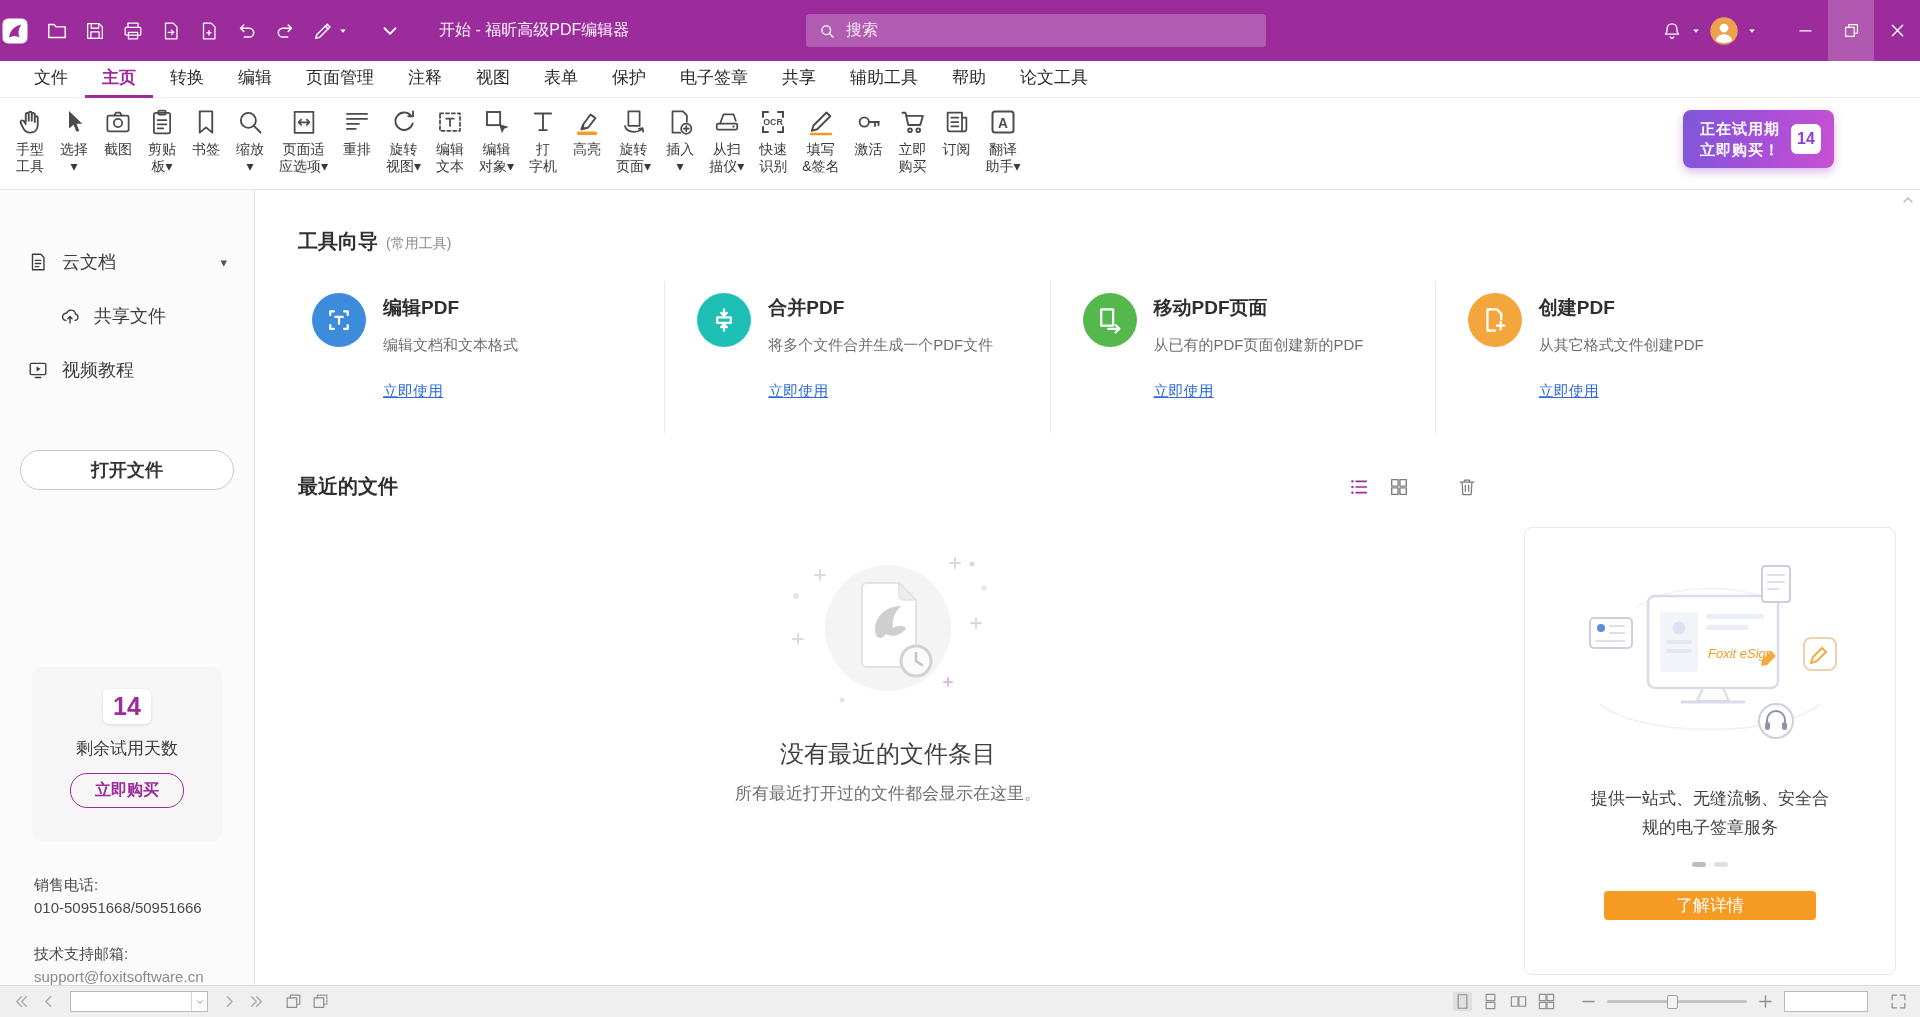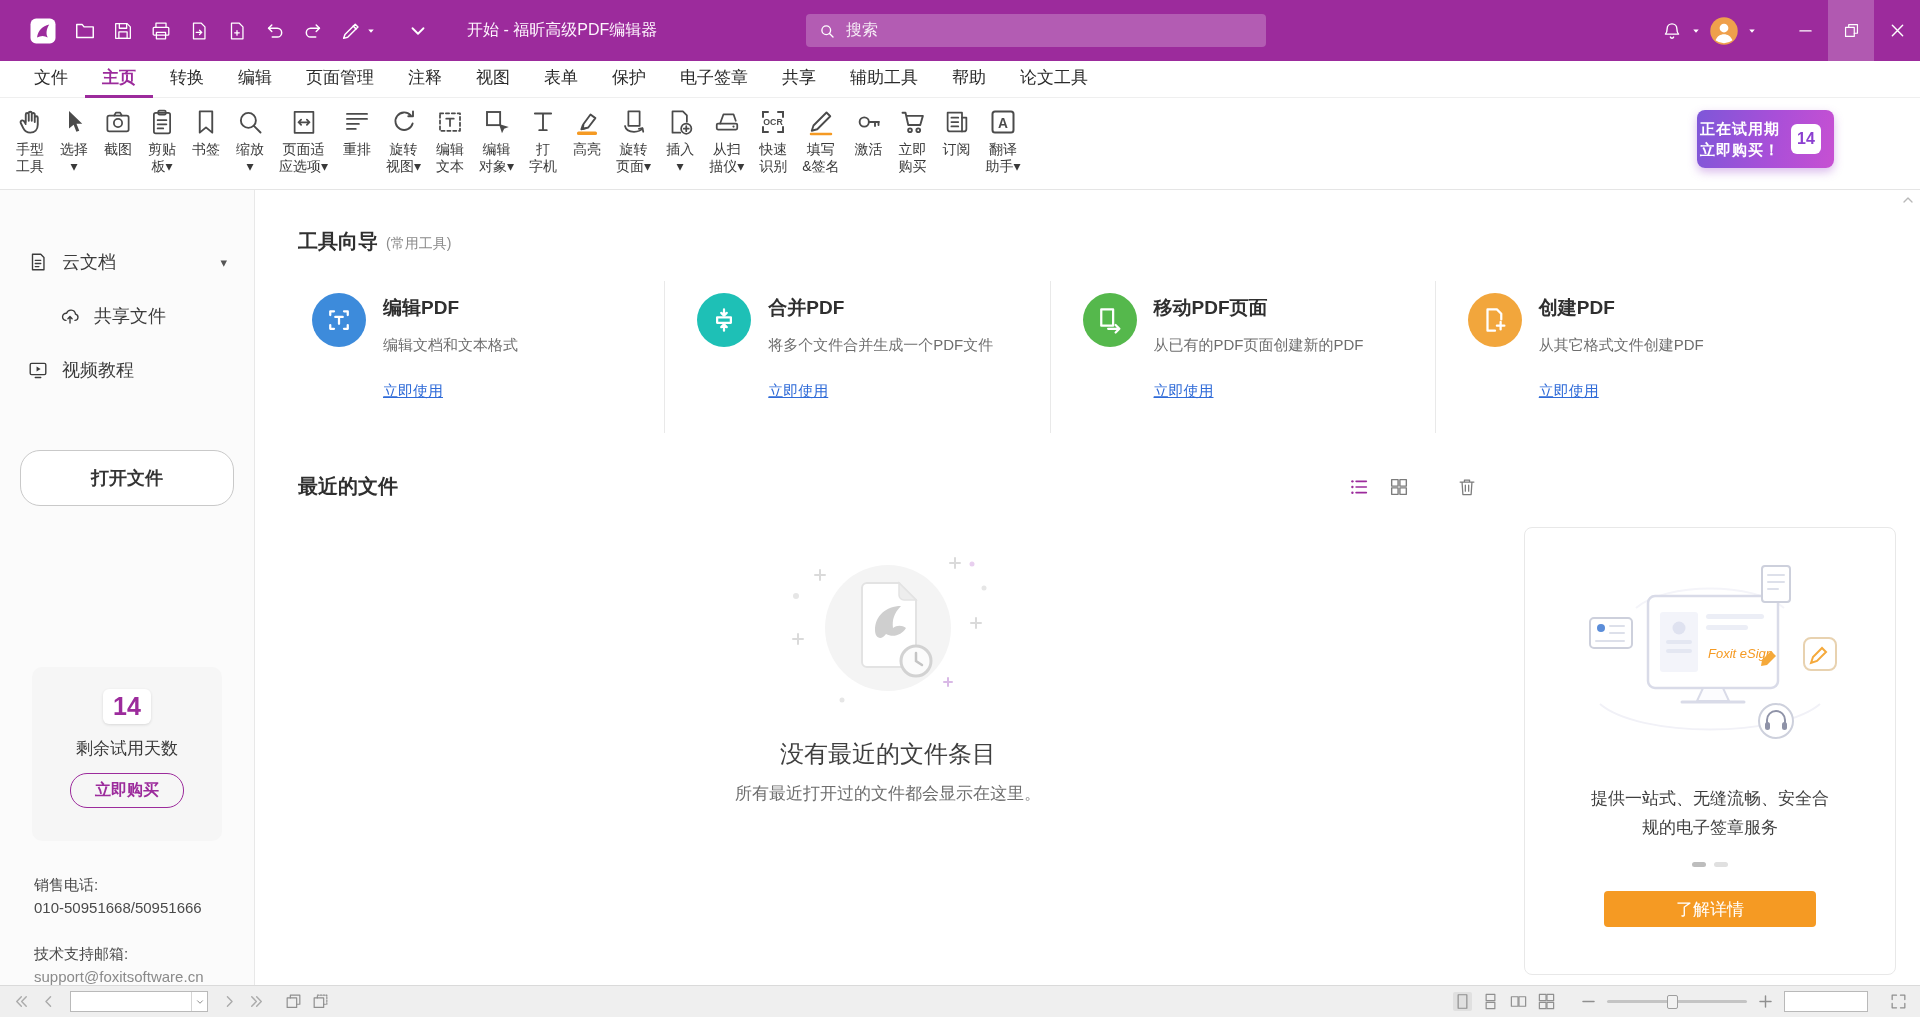--- a/index.html
+++ b/index.html
@@ -2,21 +2,21 @@
 <html style="--brand: #9C2B9C; --accent: #F59A23; --link: #2F6BD8;"><head>
 <meta charset="utf-8">
 <style>
 :root{--brand:#9C2B9C;--accent:#F59A23;--link:#2F6BD8;}
 *{margin:0;padding:0;box-sizing:border-box;font-family:"Liberation Sans","DejaVu Sans",sans-serif;}
 html,body{width:1920px;height:1017px;overflow:hidden;background:#fff;}
 .app{width:1920px;height:1017px;display:flex;flex-direction:column;}
 svg{display:block;width:100%;height:100%;}
 
 
-.titlebar{height:61px;flex:0 0 61px;background:var(--brand);display:flex;align-items:center;color:#fff;padding-left:28px;position:relative;}
+.titlebar{height:61px;flex:0 0 61px;background:var(--brand);display:flex;align-items:center;color:#fff;padding-left:0;position:relative;}
 .tb-ic{width:22px;height:22px;display:inline-flex;color:#fff;flex:0 0 auto;}
 .tb-ic.logo{width:30px;height:30px;}
 .tb-ic.sm{width:18px;height:18px;}
 .tb-ic.xs{width:12px;height:12px;}
 .tb-ic.avatar{width:30px;height:30px;}
 .qb{margin-right:16px;}
 .tb-group{display:inline-flex;align-items:center;gap:3px;}
 .gapl{margin-left:14px;}
 .tb-title{font-size:16px;color:#fdf3fd;margin-left:38px;white-space:nowrap;}
 .tb-search{position:absolute;left:806px;top:14px;width:460px;height:33px;background:rgba(255,255,255,.23);border-radius:4px;display:flex;align-items:center;gap:10px;padding:0 12px;font-size:16px;color:rgba(255,255,255,.88);cursor:text;}
@@ -30,33 +30,33 @@
 .menubar{height:37px;flex:0 0 37px;background:#fff;display:flex;padding-left:17px;border-bottom:1px solid #efefef;}
 .menu-item{font-size:17px;color:#2b2b2b;padding:0 17px;line-height:34px;height:37px;cursor:pointer;white-space:nowrap;}
 .menu-item.active{color:var(--brand);font-weight:bold;border-bottom:3px solid var(--brand);}
 
 
 .ribbon{height:92px;flex:0 0 92px;background:#fff;border-bottom:1px solid #E5E5E5;position:relative;padding:8px 6px 0 8px;}
 .rb-buttons{display:flex;align-items:flex-start;}
 .rb-btn{display:flex;flex-direction:column;align-items:center;padding:1px 7px;cursor:pointer;}
 .rb-icon{width:30px;height:30px;color:#4b4b4b;margin-bottom:4px;}
 .rb-label{display:flex;flex-direction:column;align-items:center;font-size:14px;line-height:17px;color:#3a3a3a;text-align:left;white-space:nowrap;}
-.trial-badge{position:absolute;right:86px;top:12px;height:58px;display:flex;align-items:center;gap:11px;padding:0 13px 0 3px;border-radius:8px;cursor:pointer;background:linear-gradient(100deg,#7E57D8 0%,#A94FD8 55%,#C750D2 100%);box-shadow:0 4px 10px rgba(150,60,200,.35);color:#fff;}
+.trial-badge{position:absolute;right:86px;top:12px;height:58px;display:flex;align-items:center;gap:11px;padding:0 13px 0 17px;border-radius:8px;cursor:pointer;background:linear-gradient(100deg,#7E57D8 0%,#A94FD8 55%,#C750D2 100%);box-shadow:0 4px 10px rgba(150,60,200,.35);color:#fff;}
 .trial-lines{display:flex;flex-direction:column;font-size:15px;font-weight:bold;line-height:21px;letter-spacing:1px;}
 .trial-days{width:30px;height:30px;background:#fff;border-radius:6px;color:#8B3FD0;font-weight:bold;font-size:16px;display:flex;align-items:center;justify-content:center;}
 
 
 .content{flex:1;display:flex;min-height:0;}
 .sidebar{width:255px;flex:0 0 255px;background:#FBFBFB;border-right:1px solid #E8E8E8;position:relative;padding-top:48px;}
 .sb-item{height:48px;margin:0 14px 6px;display:flex;align-items:center;gap:13px;padding:0 13px;border-radius:6px;font-size:18px;color:#3c3c3c;cursor:pointer;}
 .sb-item.active{background:#ECECEC;color:var(--brand);font-weight:bold;}
 .sb-item.indent{margin-left:46px;}
 .sb-icon{width:22px;height:22px;flex:0 0 22px;}
 .sb-caret{margin-left:auto;font-size:13px;color:#555;}
-.open-btn{display:block;margin:56px auto 0;width:214px;height:56px;border:1px solid #C9C9C9;border-radius:20px;background:#fff;font-size:18px;font-weight:bold;color:#333;cursor:pointer;}
+.open-btn{display:block;margin:56px auto 0;width:214px;height:40px;border:1px solid #C9C9C9;border-radius:20px;background:#fff;font-size:18px;font-weight:bold;color:#333;cursor:pointer;}
 .trial-card{position:absolute;left:32px;right:32px;top:477px;height:174px;background:#F6F6F6;border-radius:10px;text-align:center;padding-top:22px;}
 .trial-num{display:inline-block;min-width:46px;padding:3px 10px;background:#fff;border-radius:6px;font-size:25px;font-weight:bold;color:var(--brand);box-shadow:0 1px 3px rgba(0,0,0,.12);}
 .trial-cap{margin-top:13px;font-size:17px;color:#3a3a3a;}
 .buy-pill{margin-top:13px;padding:6px 24px;border:1px solid var(--brand);border-radius:17px;background:transparent;color:var(--brand);font-size:16px;font-weight:bold;cursor:pointer;}
 .sb-contact{position:absolute;left:34px;right:10px;top:683px;font-size:15px;color:#4a4a4a;line-height:23px;}
 .sb-label.mt{margin-top:23px;}
 .sb-value.link{cursor:pointer;color:#8a8a8a;}
 
 .main{flex:1;position:relative;background:#fff;overflow:hidden;}
 .scroll-up{position:absolute;top:2px;right:4px;width:16px;height:16px;color:#B8B8B8;cursor:pointer;}
@@ -87,21 +87,21 @@
 .empty-title{font-size:24px;color:#3f3f3f;font-weight:500;margin-top:12px;}
 .empty-sub{font-size:17px;color:#6e6e6e;margin-top:12px;}
 
 
 .promo{position:absolute;left:1269px;top:337px;width:372px;height:448px;border:1px solid #E8E8E8;border-radius:8px;background:#fff;text-align:center;padding-top:28px;}
 .promo > svg{display:inline-block;width:280px;height:200px;}
 .promo-text{margin-top:24px;font-size:17px;color:#3f3f3f;line-height:29px;}
 .promo-dots{margin-top:20px;display:flex;justify-content:center;gap:8px;}
 .dot{width:14px;height:5px;border-radius:3px;background:#E0E0E0;cursor:pointer;}
 .dot.active{background:#BDBDBD;}
-.promo-btn{margin-top:24px;width:212px;height:36px;background:var(--accent);border:none;border-radius:4px;color:#fff;font-size:17px;cursor:pointer;}
+.promo-btn{margin-top:24px;width:212px;height:29px;background:var(--accent);border:none;border-radius:4px;color:#fff;font-size:17px;cursor:pointer;}
 
 
 .statusbar{height:32px;flex:0 0 32px;background:#EFEFEF;border-top:1px solid #DADADA;display:flex;align-items:center;padding:0 12px;gap:8px;}
 .st-ic{width:19px;height:19px;color:#8f8f8f;cursor:pointer;flex:0 0 auto;}
 .st-ic.dim{color:#ABABAB;}
 .page-input{display:flex;align-items:center;width:138px;height:21px;background:#fff;border:1px solid #B9B9B9;margin:0 4px;}
 .pi-field{flex:1;border:none;outline:none;font-size:13px;padding:0 4px;min-width:0;background:transparent;}
 .pi-caret{width:16px;height:100%;display:flex;align-items:center;justify-content:center;border-left:1px solid #D5D5D5;color:#777;cursor:pointer;}
 .pi-caret svg{width:10px;height:10px;}
 .st-right{margin-left:auto;display:flex;align-items:center;gap:9px;}

